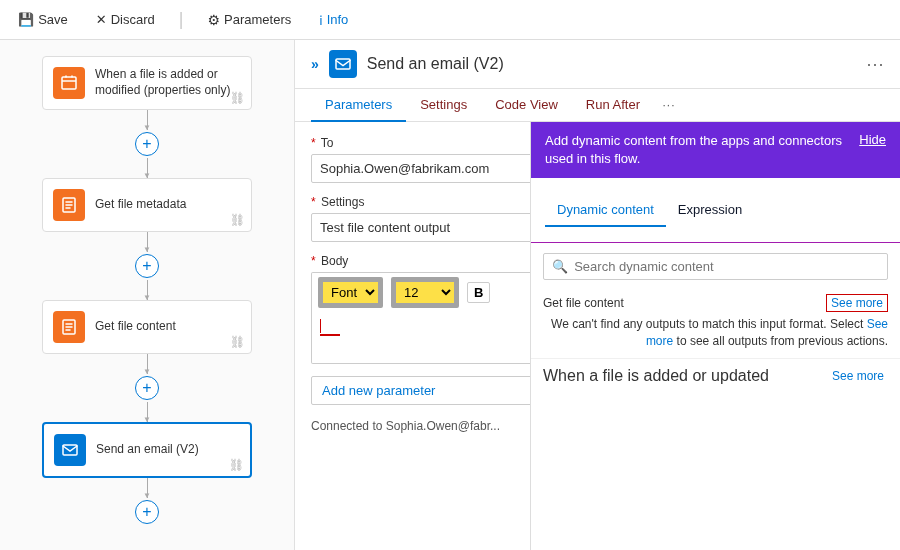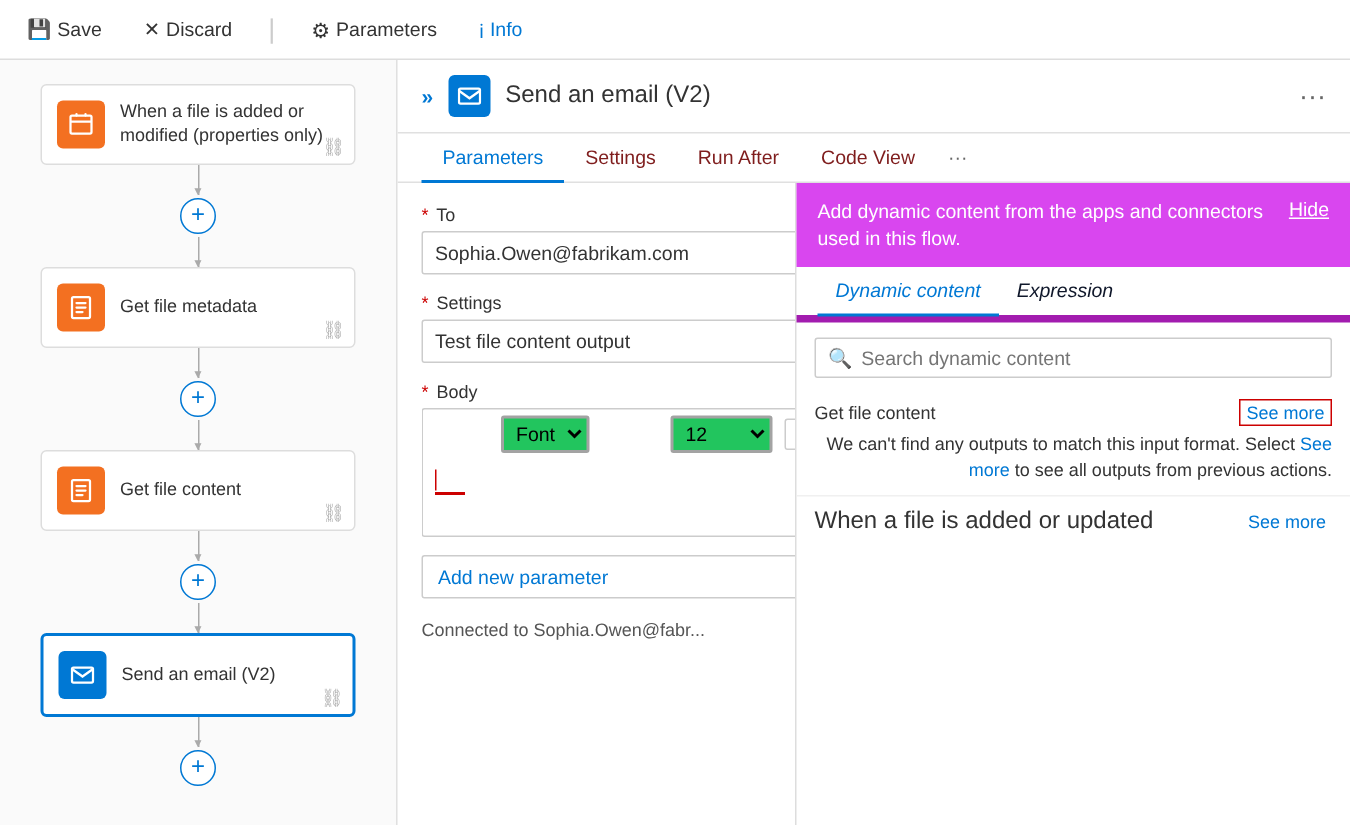--- a/index.html
+++ b/index.html
@@ -16,21 +16,21 @@
     }
     .toolbar-sep { color: #ccc; font-size: 18px; margin: 0 2px; }
 
     
     .main {
       display: flex; height: calc(550px - 40px);
     }
 
     
     .sidebar {
-      width: 265px; padding: 16px 16px; background: #fafafa;
+      width: 295px; padding: 16px 16px; background: #fafafa;
       border-right: 1px solid #e0e0e0; overflow-y: auto; flex-shrink: 0;
       display: flex; flex-direction: column; align-items: center; gap: 0;
     }
 
     .flow-node {
       width: 210px; background: #fff; border: 1px solid #ddd;
       border-radius: 4px; position: relative; margin-bottom: 0;
     }
     .flow-node.active { border: 2px solid #0078d4; }
     .flow-node-inner {
@@ -103,22 +103,22 @@
       width: 100%; border: 1px solid #ccc; border-radius: 2px;
       padding: 6px 8px; font-size: 13px; color: #333; margin-bottom: 12px;
       outline: none;
     }
 
     .body-toolbar {
       display: flex; align-items: center; gap: 4px; border: 1px solid #ccc;
       border-bottom: none; padding: 4px 6px; border-radius: 2px 2px 0 0;
     }
     .body-select {
-      border: 2px solid #a3a3a3; border-radius: 2px; font-size: 13px;
-      padding: 2px 4px; background: #22c55e; cursor: pointer; margin-left: 46px;
+      border: 5px solid #a3a3a3; border-radius: 2px; font-size: 13px;
+      padding: 2px 4px; background: #fde047; cursor: pointer;
     }
     .body-btn {
       border: 1px solid #ccc; border-radius: 2px; font-size: 13px;
       padding: 2px 6px; background: #fff; cursor: pointer; font-weight: bold;
     }
     .body-editor {
       width: 100%; min-height: 52px; border: 1px solid #ccc;
       border-top: none; border-radius: 0 0 2px 2px;
       padding: 6px 8px; font-size: 13px; position: relative;
     }
@@ -141,30 +141,30 @@
       font-size: 12px; color: #555; margin-top: 4px;
     }
 
     
     .dynamic-panel {
       position: absolute; right: 0; top: 0; width: 370px; height: 100%;
       background: #fff; border-left: 1px solid #ddd;
       display: flex; flex-direction: column; z-index: 10;
     }
     .dynamic-header {
-      background: #d946ef; color: #fff; padding: 10px 14px;
+      background: #6d28d9; color: #fff; padding: 10px 14px;
       font-size: 13px; display: flex; align-items: flex-start; justify-content: space-between;
     }
     .dynamic-header-text { flex: 1; line-height: 1.4; }
     .dynamic-hide-btn {
       color: #fff; background: none; border: none; cursor: pointer;
       font-size: 13px; text-decoration: underline; padding: 0;
     }
     .dynamic-tabs {
-      display: flex; border-bottom: 5px solid #a21caf; padding: 0 14px; font-style: italic;
+      display: flex; border-bottom: 1px solid #a21caf; padding: 16px 14px;
     }
     .dynamic-tab {
       padding: 8px 12px; font-size: 13px; cursor: pointer; color: #0f172a;
       border-bottom: 2px solid transparent; margin-bottom: -1px;
     }
     .dynamic-tab.active { color: #0078d4; border-bottom: 2px solid #0078d4; }
     .dynamic-search {
       margin: 10px 12px 6px 12px; display: flex; align-items: center;
       border: 1px solid #ccc; border-radius: 2px; padding: 5px 8px; gap: 6px;
     }
@@ -310,24 +310,24 @@
     </div>
 
     <div class="tabs">
       <div class="tab active">
         <span>Parameters</span>
       </div>
       <div class="tab">
         <span>Settings</span>
       </div>
       <div class="tab">
+        <span>Code View</span>
+      </div>
+      <div class="tab">
         <span>Run After</span>
-      </div>
-      <div class="tab">
-        <span>Code View</span>
       </div>
       <div class="tab tab-more">···</div>
     </div>
 
     <div class="form-area">
 
       
       <div class="field-label">
         <span class="required">*</span>
         <span>To</span>

